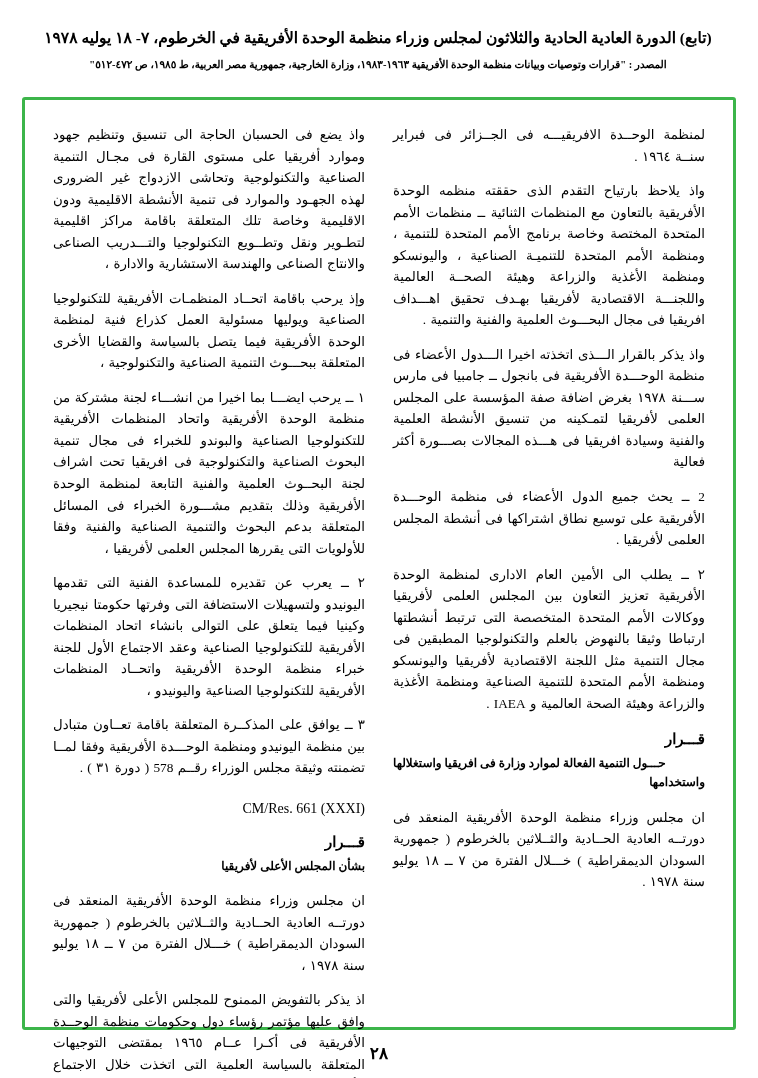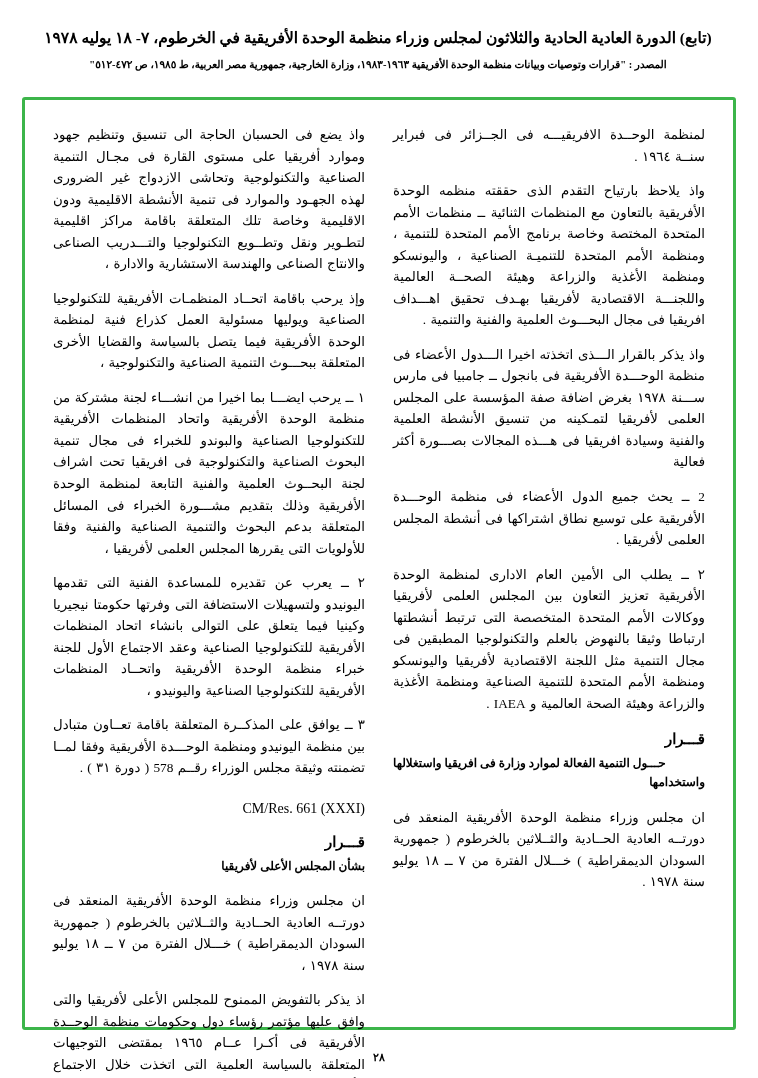--- a/index.html
+++ b/index.html
@@ -102,21 +102,21 @@
     line-height: 1.6;
     margin: 2px 0 14px 0;
   }
   
   .page-number {
     position: absolute;
     bottom: 14px;
     left: 0;
     right: 0;
     text-align: center;
-    font-size: 11px;
+    font-size: 17px;
     font-weight: bold;
     margin-top: 6px;
   }
 </style>
 </head>
 <body>
 
 <div class="page">
 
   <div class="doc-header">

